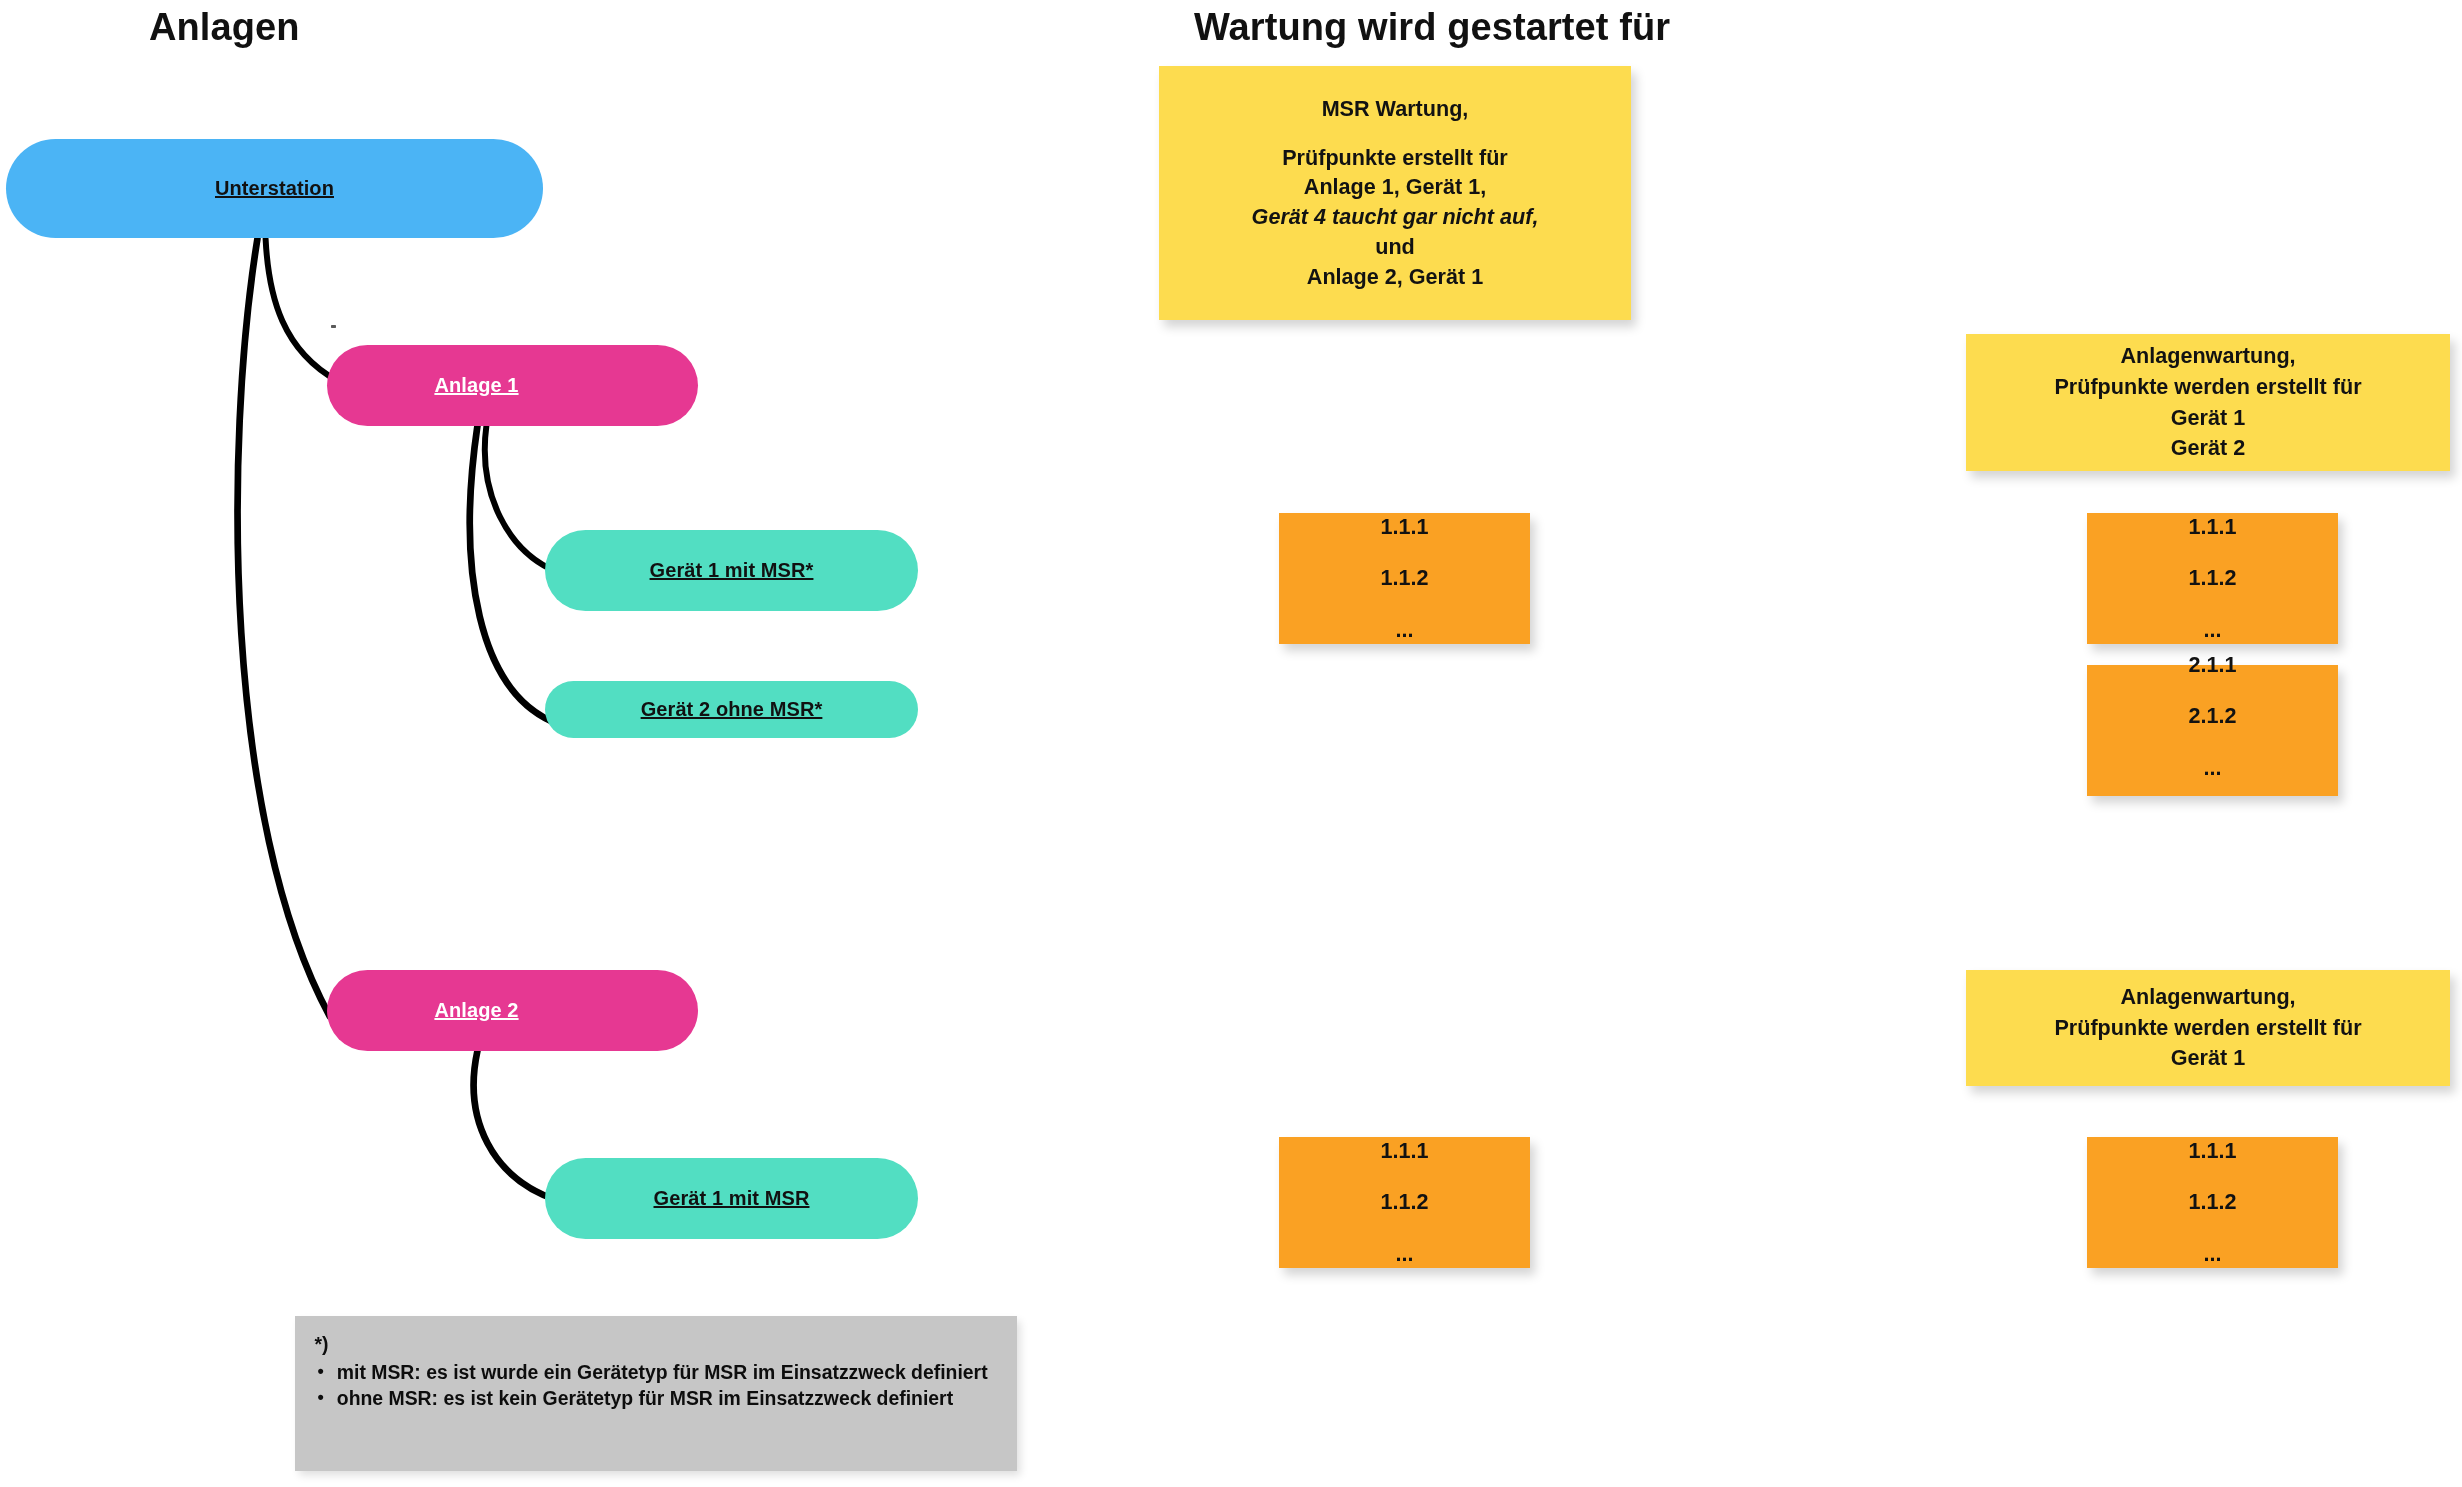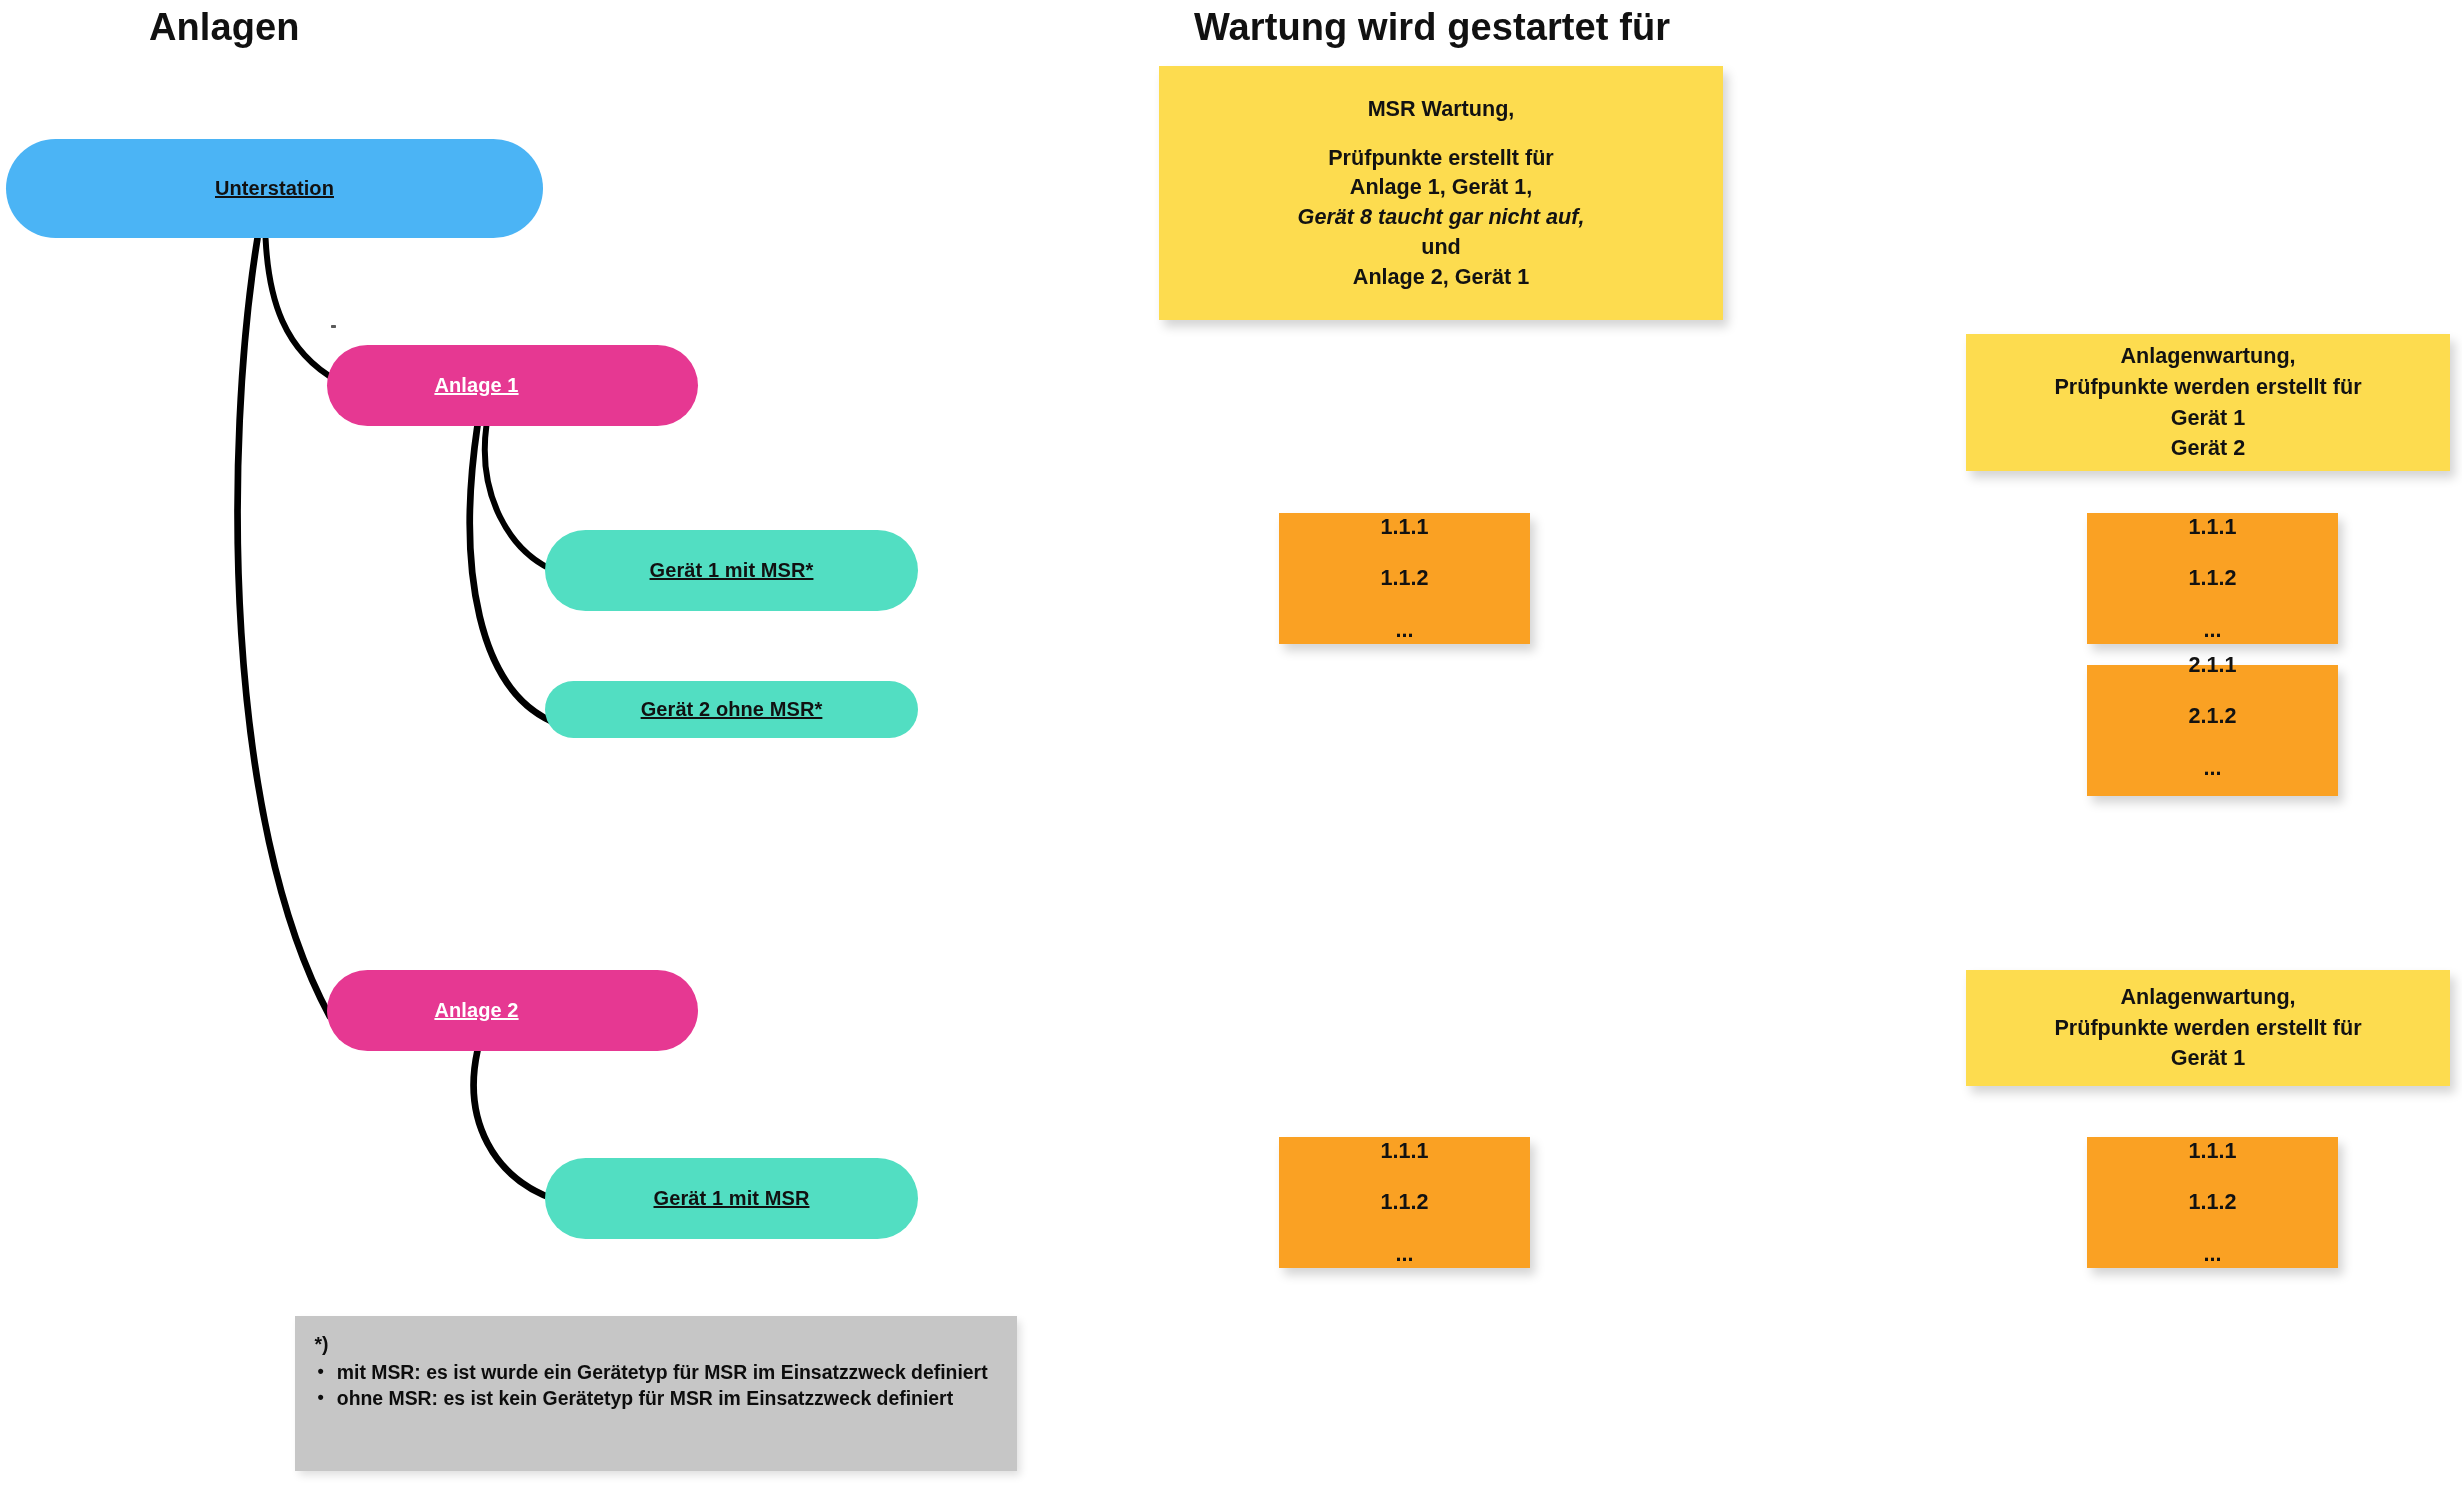--- a/index.html
+++ b/index.html
@@ -98,21 +98,21 @@
   }
   .sticky .line { display: block; white-space: pre; }
   .sticky .line.italic { font-style: italic; }
   .sticky .line.blank { height: 0.85em; }
 
   .sticky-yellow { background: #FDDC4F; }
   .sticky-orange { background: #FAA123; }
 
   #note-msr-wartung {
     left: 1159px; top: 66px;
-    width: 564px; height: 254px;
+    width: 472px; height: 254px;
     font-size: 21.6px;
     line-height: 1.38;
   }
   #note-anlagenwartung-1 {
     left: 1966px; top: 334px;
     width: 484px; height: 137px;
     font-size: 21.6px;
     line-height: 1.42;
   }
   #note-anlagenwartung-2 {
@@ -216,21 +216,21 @@
 
 <div class="node node-geraet" id="node-geraet-2-1">
   <span class="node-label">Gerät 1 mit MSR</span>
 </div>
 
 <div class="sticky sticky-yellow" id="note-msr-wartung">
     <span class="line">MSR Wartung,</span>
     <span class="line blank"></span>
     <span class="line">Prüfpunkte erstellt für</span>
     <span class="line">Anlage 1, Gerät 1,</span>
-    <span class="line italic">Gerät 8 taucht gar nicht auf,</span>
+    <span class="line italic">Gerät 4 taucht gar nicht auf,</span>
     <span class="line">und</span>
     <span class="line">Anlage 2, Gerät 1</span>
   </div>
 
 <div class="sticky sticky-yellow" id="note-anlagenwartung-1">
     <span class="line">Anlagenwartung,</span>
     <span class="line">Prüfpunkte werden erstellt für</span>
     <span class="line">Gerät 1</span>
     <span class="line">Gerät 2</span>
   </div>

